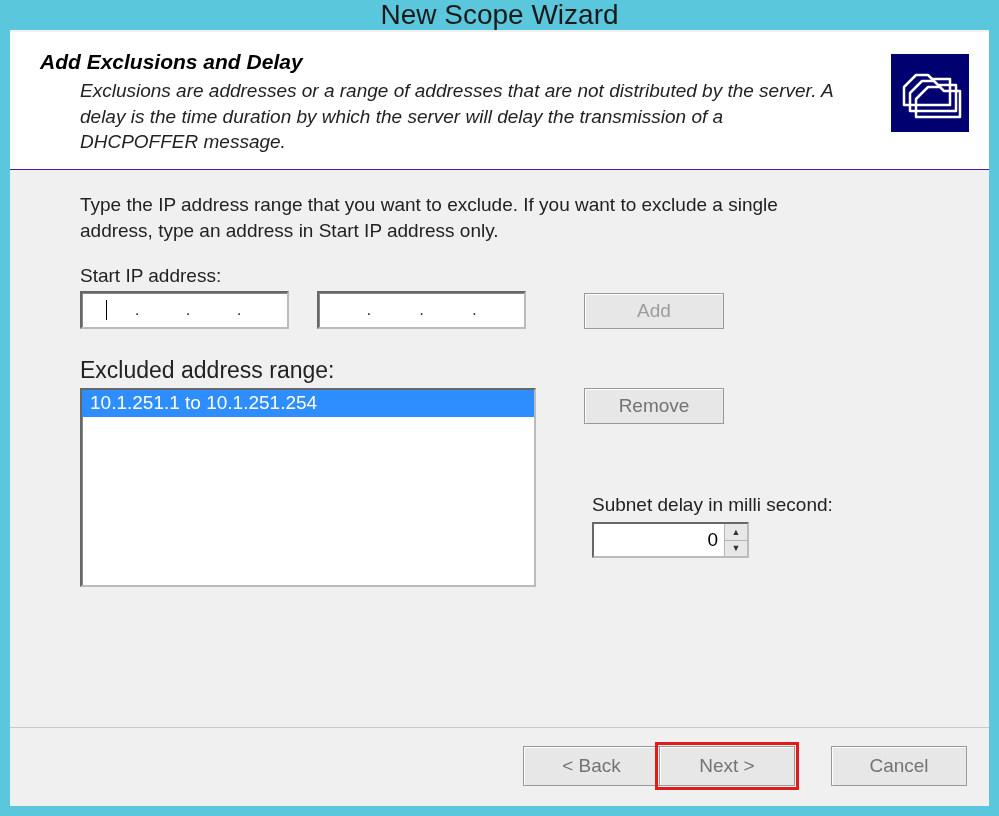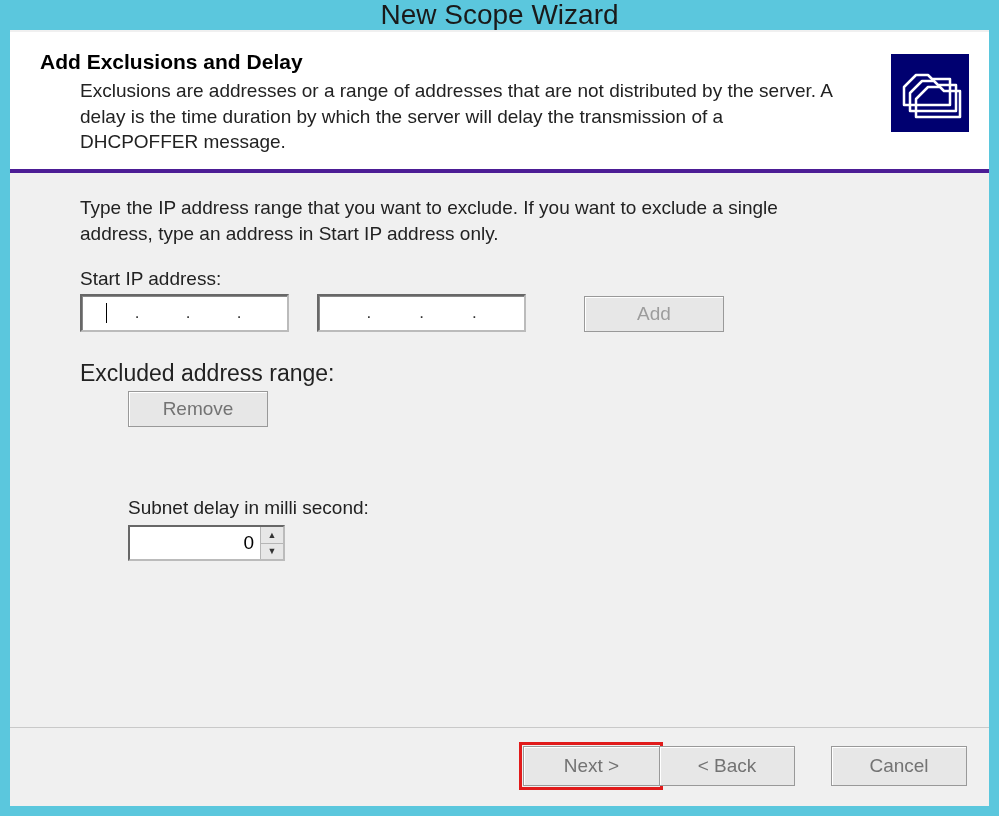--- a/index.html
+++ b/index.html
@@ -23,23 +23,24 @@
     background: #5bc7dd;
     margin: -10px -10px 2px -10px; 
     display: flex;
     align-items: center;
     justify-content: center;
     color: #1a1a1a;
     font-size: 28px;
   }
   .header {
     background: #ffffff;
-    border-bottom: 4px solid #4c1d95;
+    border-bottom: 1px solid #4c1d95;
     display: flex;
     padding: 18px 20px 14px 30px;
+    font-style: italic;
   }
   .header-text {
     flex: 1;
     padding-right: 10px;
   }
   .header-text h1 {
     margin: 0 0 4px 0;
     font-size: 21px;
     font-weight: bold;
     color: #000;
@@ -138,21 +139,21 @@
     background: #2f8eff;
     color: #ffffff;
   }
   .side-col {
     margin-left: 48px;
     display: flex;
     flex-direction: column;
     align-items: flex-start;
   }
   .side-col .remove-btn { margin-top: 0; }
-  .delay-block { margin-top: 70px; }
+  .delay-block { margin-top: 70px; margin-left: 8px; }
   .delay-block .lbl { font-size: 19px; color: #222; margin-bottom: 6px; }
   .spinner {
     display: inline-flex;
     border: 2px inset #bbb;
     background: #ffffff;
     height: 32px;
     box-shadow: inset 1px 1px 0 #888;
   }
   .spinner input {
     border: none;
@@ -252,39 +253,42 @@
         </div>
       </div>
       <div class="add-btn-wrap">
         <button class="btn disabled">Add</button>
       </div>
     </div>
 
     <div class="excluded-section">
       <div class="label">Excluded address range:</div>
       <div class="excluded-row">
+        <div class="listbox">
+          <div class="item selected">10.1.251.1 to 10.1.251.254</div>
+        </div>
         <div class="side-col">
           <button class="btn remove-btn">Remove</button>
           <div class="delay-block">
             <div class="lbl">Subnet delay in milli second:</div>
             <div class="spinner">
               <input type="text" value="0" style="">
               <div class="arrows">
                 <div class="arrow">▲</div>
                 <div class="arrow">▼</div>
               </div>
             </div>
           </div>
         </div>
       </div>
     </div>
   </div>
 
   <div class="footer">
     <div class="nav-group">
+      <button class="btn">&lt; Back</button>
       <button class="btn next-highlight">Next &gt;</button>
-      <button class="btn">&lt; Back</button>
     </div>
     <span class="gap"></span>
     <button class="btn">Cancel</button>
   </div>
 
 </div>
 
 </body></html>

